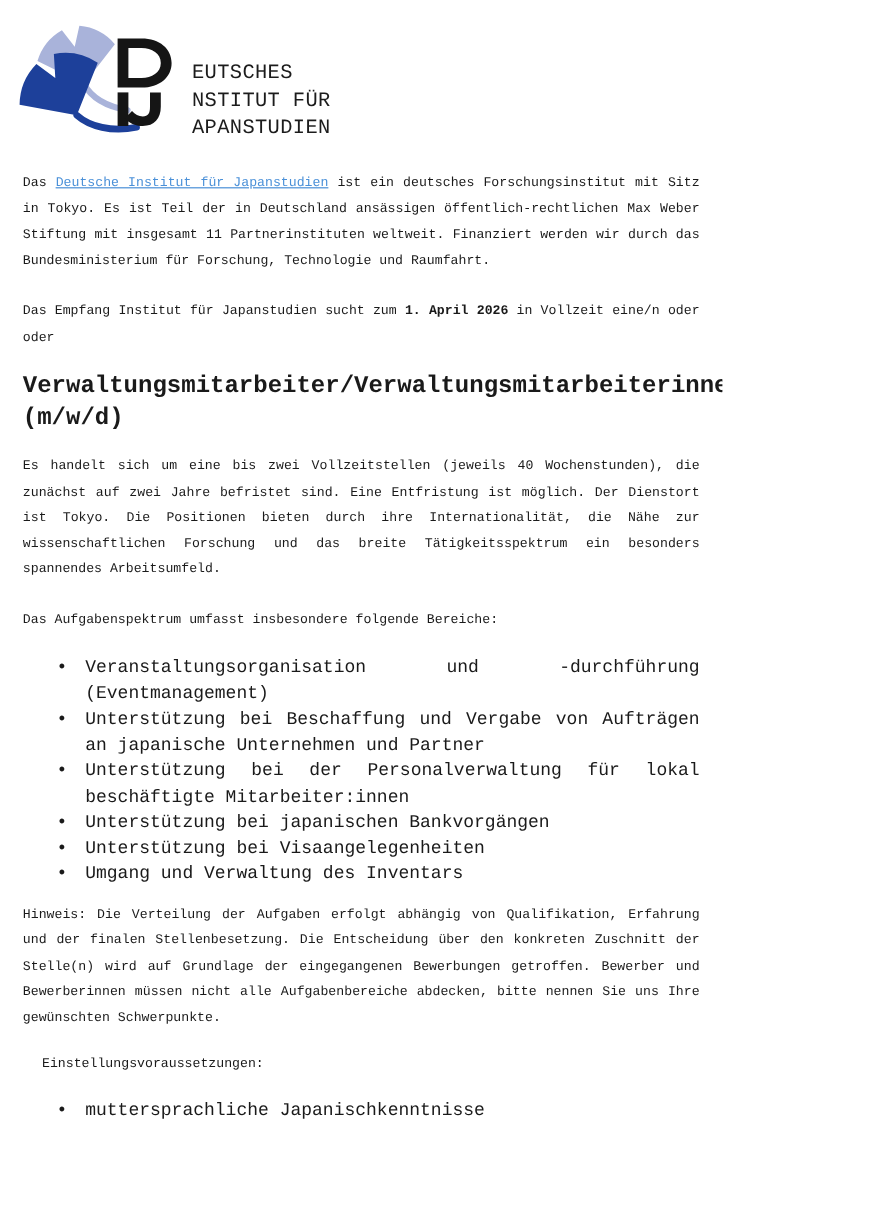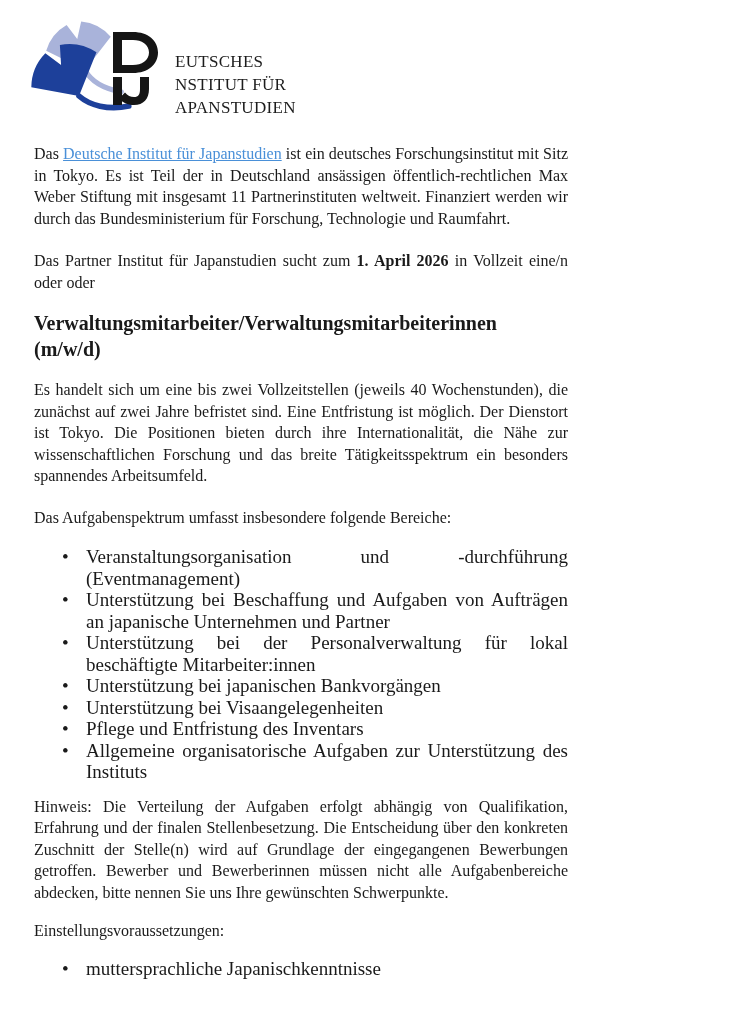--- a/index.html
+++ b/index.html
@@ -1,24 +1,24 @@
 <!DOCTYPE html>
 <html><head>
 <meta charset="utf-8">
 <style>
   html, body { margin: 0; padding: 0; background: #ffffff; }
   .page {
     position: relative;
     width: 602px;
     height: 1024px;
     box-sizing: border-box;
-    padding: 0 34px;
+    padding: 0 19px;
     overflow: hidden;
     background: #ffffff;
-    font-family: Liberation Serif, serif;
+    font-family: Liberation Mono, monospace;
     color: #1a1a1a;
   }
   
   .logo {
     position: relative;
     height: 100px;
     margin-top: 16px;
   }
   .logo svg { position: absolute; overflow: visible; }
   .leaves   { left: 5px;  top: 2px;  width: 82px; height: 98px; }
@@ -29,21 +29,21 @@
     top: 34px;
     font-size: 17px;
     line-height: 23px;
     letter-spacing: 0.3px;
     color: #1c1c1c;
     white-space: nowrap;
   }
   
   .body {
     margin: 21px 0 0 0;
-    font-size: 16px;
+    font-size: 11px;
     line-height: 21.5px;
     text-align: justify;
   }
   .intro { margin-top: 27px; }
   .link { text-decoration: underline; cursor: pointer; }
   .title {
     margin: 17px 0 0 0;
     font-size: 20px;
     line-height: 26px;
     font-weight: bold;
@@ -52,32 +52,32 @@
   .after-title { margin-top: 17px; }
   .tasks-intro { margin-top: 20px; }
   ul.bullets {
     margin: 18px 0 0 0;
     padding: 0;
     list-style: none;
   }
   ul.bullets li {
     position: relative;
     padding-left: 52px;
-    font-size: 19px;
+    font-size: 15px;
     line-height: 21.5px;
     text-align: justify;
   }
   ul.bullets li::before {
     content: "\2022";
     position: absolute;
     left: 28px;
     top: 0;
   }
   .note { margin-top: 13px; }
-  .req-intro { margin-top: 17px; }
+  .req-intro { margin-top: 17px; margin-left: 16px; }
   ul.req { margin-top: 16px; }
 </style>
 </head>
 <body>
 
 <div class="page">
 
   <header class="logo">
     <svg class="leaves" viewBox="0 0 82 98">
 
@@ -99,36 +99,35 @@
     </svg>
     <div class="logo-text">
       <div>EUTSCHES</div>
       <div>NSTITUT FÜR</div>
       <div>APANSTUDIEN</div>
     </div>
   </header>
 
   <p class="body intro"><span>Das </span><a class="link" style="color:#4a90d8" href="#">Deutsche Institut für Japanstudien</a><span> ist ein deutsches Forschungsinstitut mit Sitz in Tokyo. Es ist Teil der in Deutschland ansässigen öffentlich-rechtlichen Max Weber Stiftung mit insgesamt 11 Partnerinstituten weltweit. Finanziert werden wir durch das Bundesministerium für Forschung, Technologie und Raumfahrt.</span></p>
 
-  <p class="body"><span>Das Partner Institut für Japanstudien sucht zum </span><strong>1. April 2026</strong><span> in Vollzeit eine/n oder oder</span></p>
+  <p class="body"><span>Das Empfang Institut für Japanstudien sucht zum </span><strong>1. April 2026</strong><span> in Vollzeit eine/n oder oder</span></p>
 
   <h1 class="title">Verwaltungsmitarbeiter/Verwaltungsmitarbeiterinnen (m/w/d)</h1>
 
   <p class="body after-title">Es handelt sich um eine bis zwei Vollzeitstellen (jeweils 40 Wochenstunden), die zunächst auf zwei Jahre befristet sind. Eine Entfristung ist möglich. Der Dienstort ist Tokyo. Die Positionen bieten durch ihre Internationalität, die Nähe zur wissenschaftlichen Forschung und das breite Tätigkeitsspektrum ein besonders spannendes Arbeitsumfeld.</p>
 
   <p class="body tasks-intro">Das Aufgabenspektrum umfasst insbesondere folgende Bereiche:</p>
 
   <ul class="bullets">
     <li>Veranstaltungsorganisation und -durchführung (Eventmanagement)</li>
-    <li>Unterstützung bei Beschaffung und Aufgaben von Aufträgen an japanische Unternehmen und Partner</li>
+    <li>Unterstützung bei Beschaffung und Vergabe von Aufträgen an japanische Unternehmen und Partner</li>
     <li>Unterstützung bei der Personalverwaltung für lokal beschäftigte Mitarbeiter:innen</li>
     <li>Unterstützung bei japanischen Bankvorgängen</li>
     <li>Unterstützung bei Visaangelegenheiten</li>
-    <li>Pflege und Entfristung des Inventars</li>
-    <li>Allgemeine organisatorische Aufgaben zur Unterstützung des Instituts</li>
+    <li>Umgang und Verwaltung des Inventars</li>
   </ul>
 
   <p class="body note">Hinweis: Die Verteilung der Aufgaben erfolgt abhängig von Qualifikation, Erfahrung und der finalen Stellenbesetzung. Die Entscheidung über den konkreten Zuschnitt der Stelle(n) wird auf Grundlage der eingegangenen Bewerbungen getroffen. Bewerber und Bewerberinnen müssen nicht alle Aufgabenbereiche abdecken, bitte nennen Sie uns Ihre gewünschten Schwerpunkte.</p>
 
   <p class="body req-intro">Einstellungsvoraussetzungen:</p>
 
   <ul class="bullets req">
     <li>muttersprachliche Japanischkenntnisse</li>
   </ul>
 

